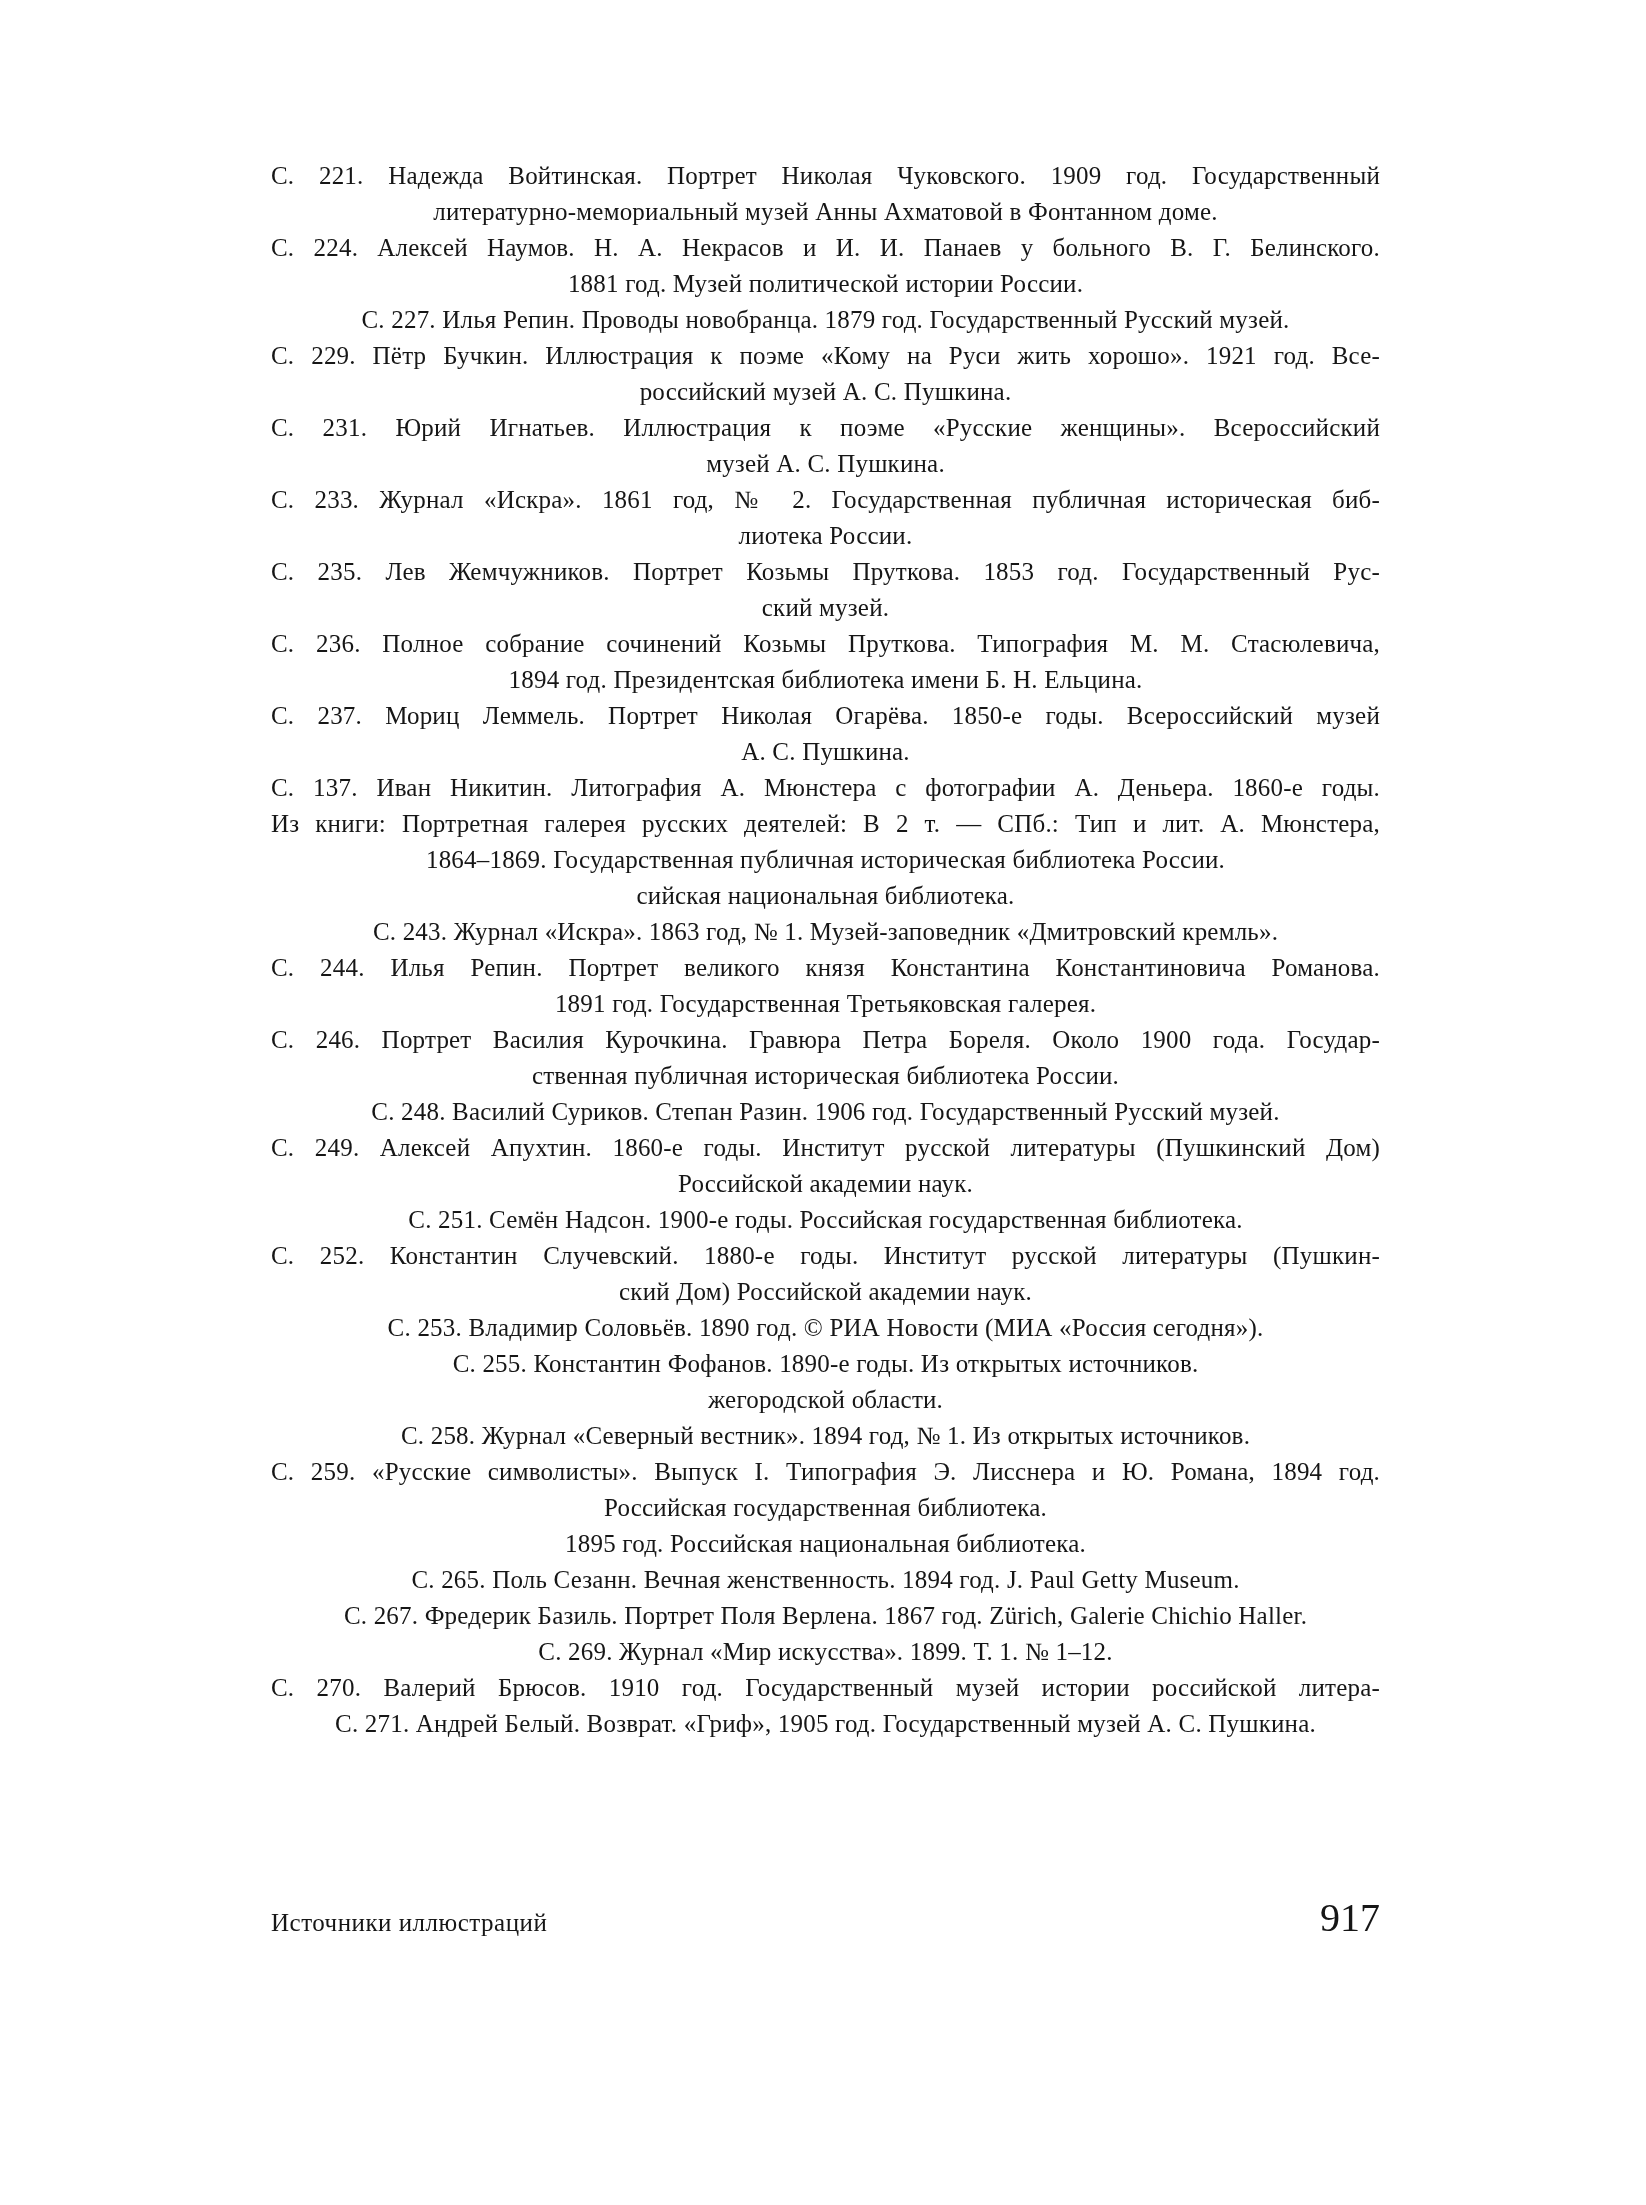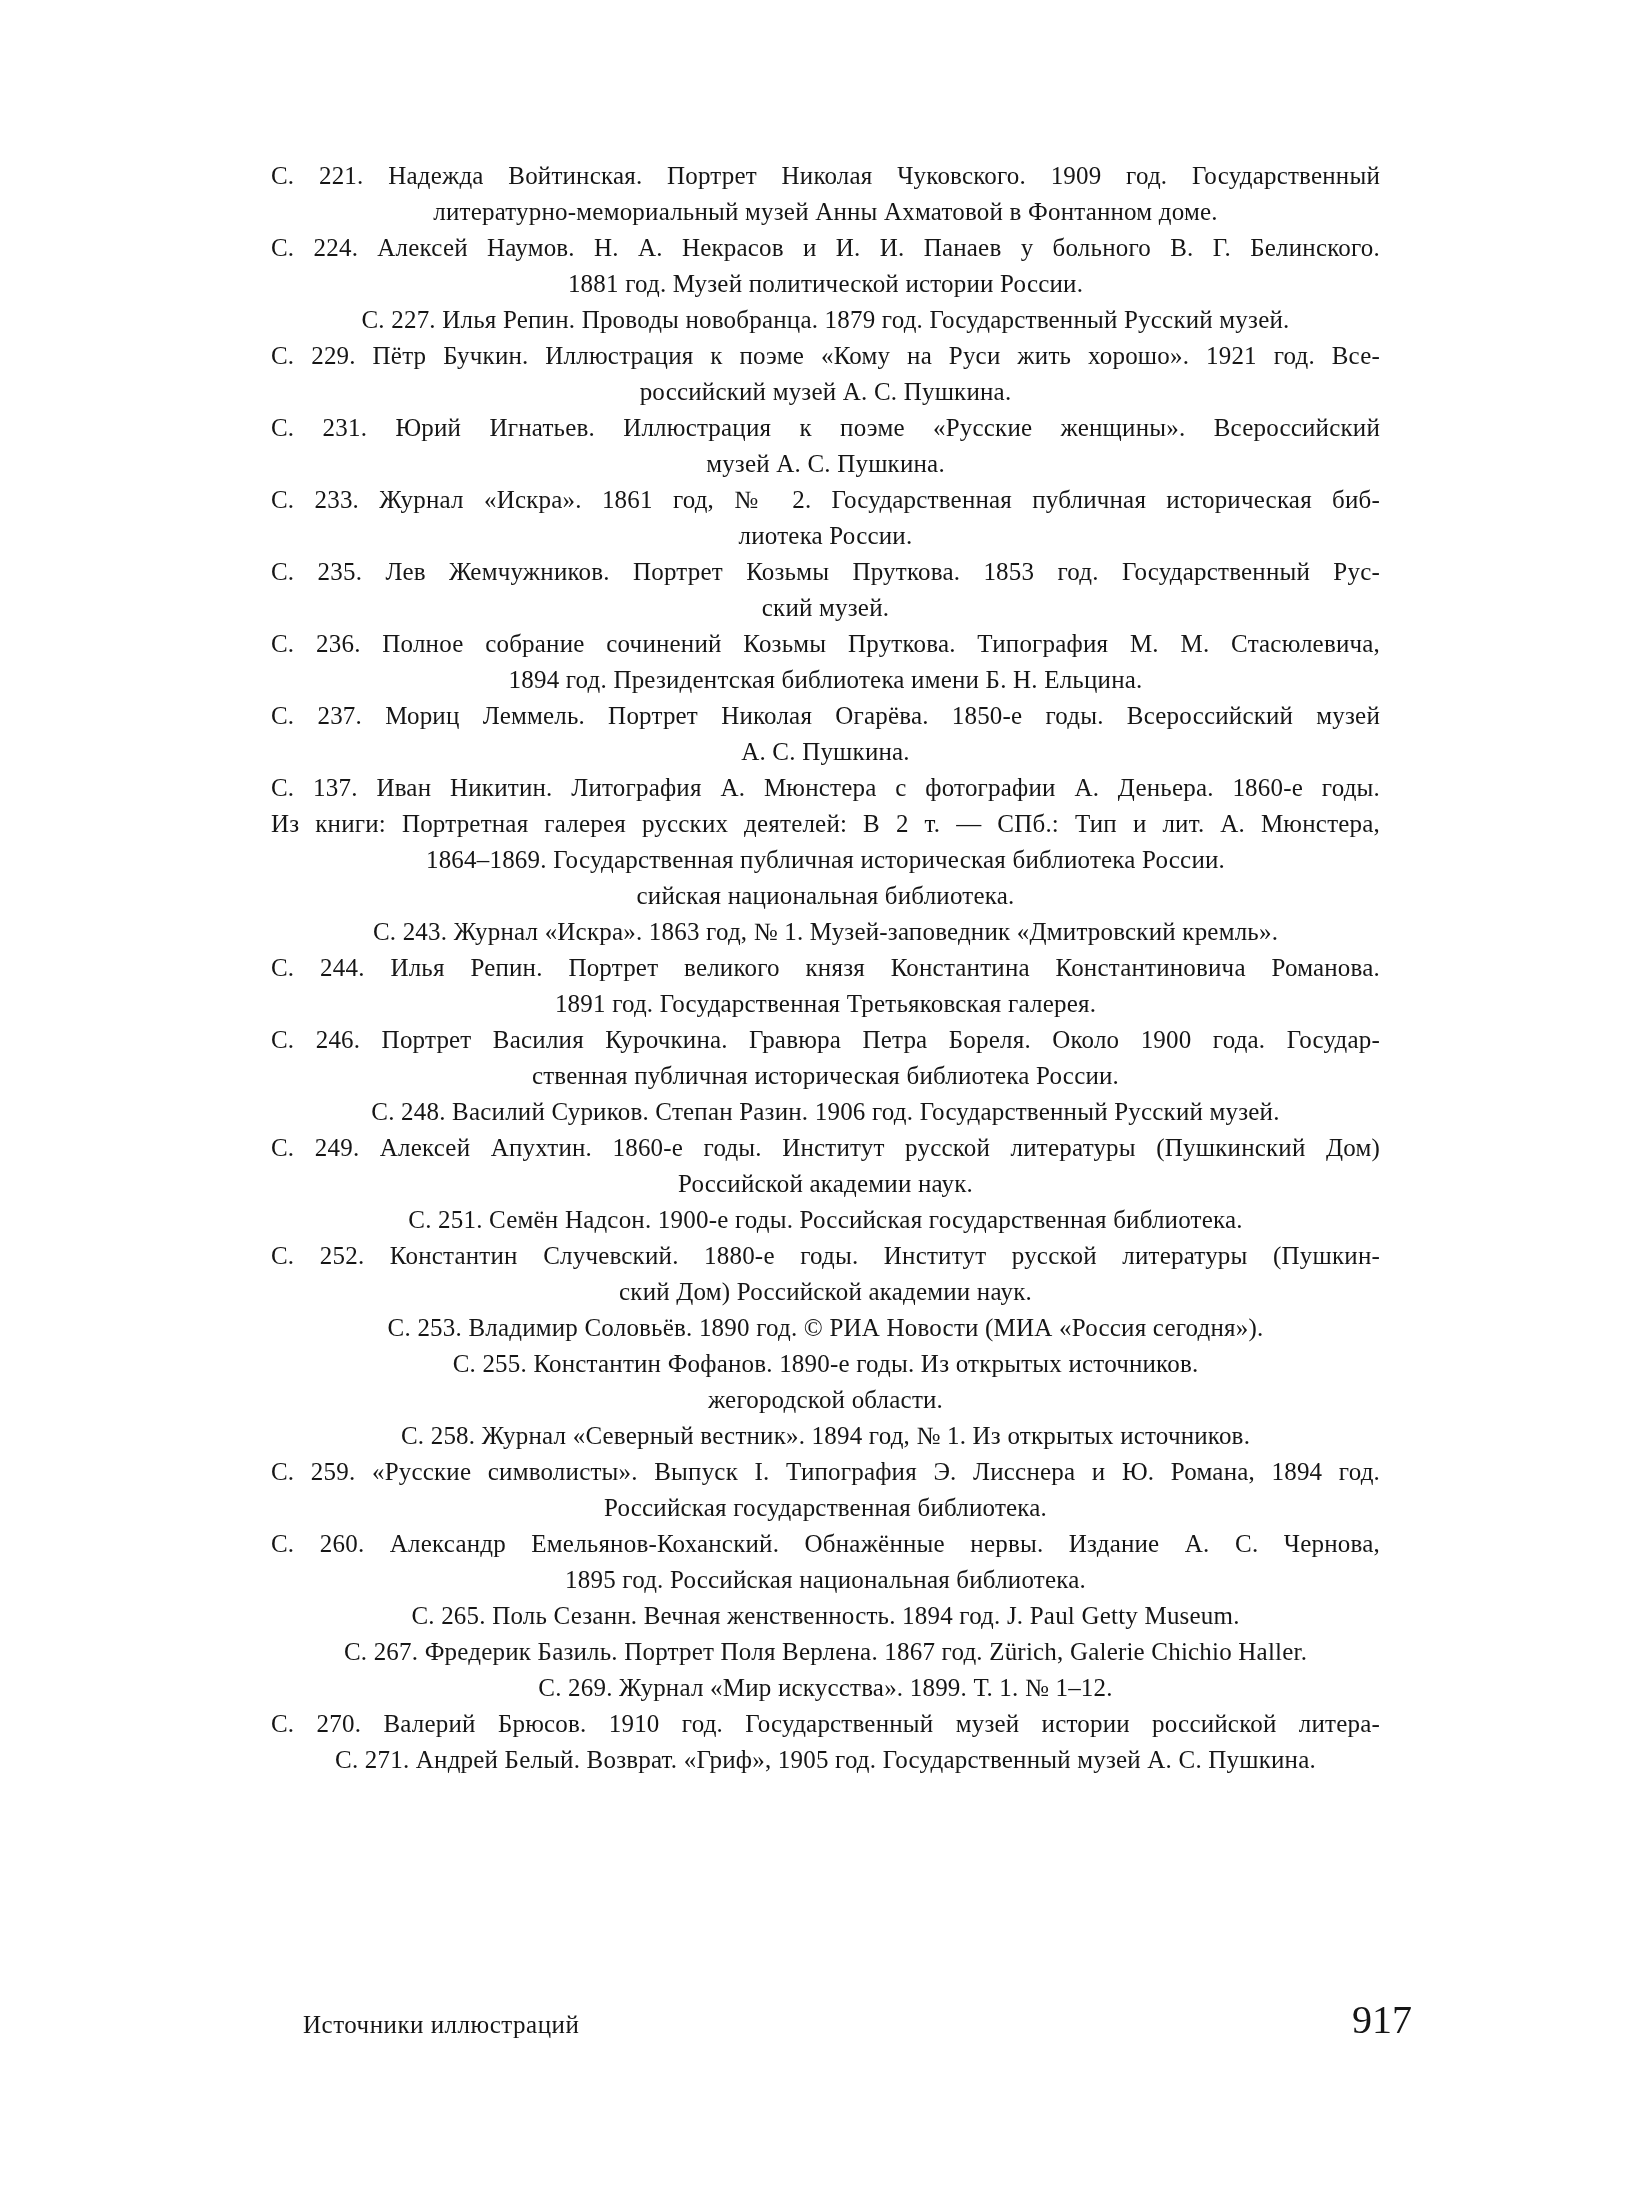--- a/index.html
+++ b/index.html
@@ -35,26 +35,25 @@
     white-space: normal;
     hyphens: none;
   }
   .line.justify {
     text-align: justify;
     text-align-last: justify;
   }
   .footer {
     position: absolute;
     left: 271px;
-    top: 1996px;
+    top: 1894px;
     width: 1109px;
     display: flex;
     justify-content: space-between;
     align-items: baseline;
-    margin-left: 32px;
   }
   .footer-title {
     font-size: 25px;
     letter-spacing: 0.5px;
   }
   .page-number {
     font-size: 40px;
   }
 </style>
 </head>
@@ -94,21 +93,20 @@
       <div class="line">Российской академии наук.</div>
       <div class="line">С. 251. Семён Надсон. 1900-е годы. Российская государственная библиотека.</div>
       <div class="line justify">С. 252. Константин Случевский. 1880-е годы. Институт русской литературы (Пушкин-</div>
       <div class="line">ский Дом) Российской академии наук.</div>
       <div class="line">С. 253. Владимир Соловьёв. 1890 год. © РИА Новости (МИА «Россия сегодня»).</div>
       <div class="line">С. 255. Константин Фофанов. 1890-е годы. Из открытых источников.</div>
       <div class="line">жегородской области.</div>
       <div class="line">С. 258. Журнал «Северный вестник». 1894 год, № 1. Из открытых источников.</div>
       <div class="line justify">С. 259. «Русские символисты». Выпуск I. Типография Э. Лисснера и Ю. Романа, 1894 год.</div>
       <div class="line">Российская государственная библиотека.</div>
-      <div class="line justify">С. 260. Александр Емельянов-Коханский. Обнажённые нервы. Издание А. С. Чернова,</div>
       <div class="line">1895 год. Российская национальная библиотека.</div>
       <div class="line">С. 265. Поль Сезанн. Вечная женственность. 1894 год. J. Paul Getty Museum.</div>
       <div class="line">С. 267. Фредерик Базиль. Портрет Поля Верлена. 1867 год. Zürich, Galerie Chichio Haller.</div>
       <div class="line">С. 269. Журнал «Мир искусства». 1899. Т. 1. № 1–12.</div>
       <div class="line justify">С. 270. Валерий Брюсов. 1910 год. Государственный музей истории российской литера-</div>
       <div class="line">С. 271. Андрей Белый. Возврат. «Гриф», 1905 год. Государственный музей А. С. Пушкина.</div>
     </main>
 
   <footer class="footer">
     <span class="footer-title">Источники иллюстраций</span>

